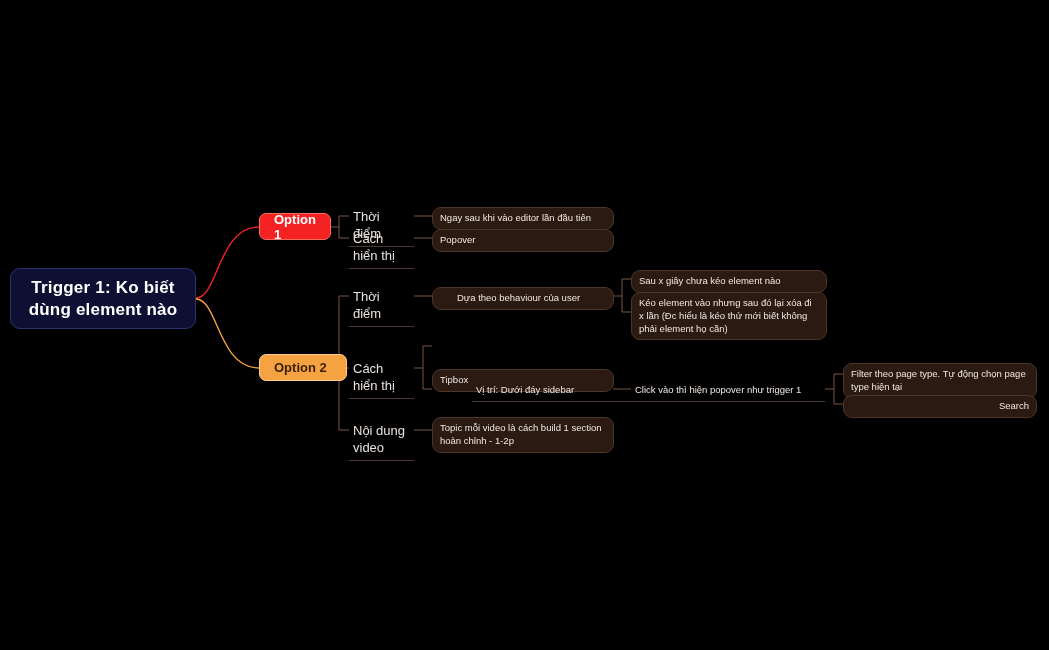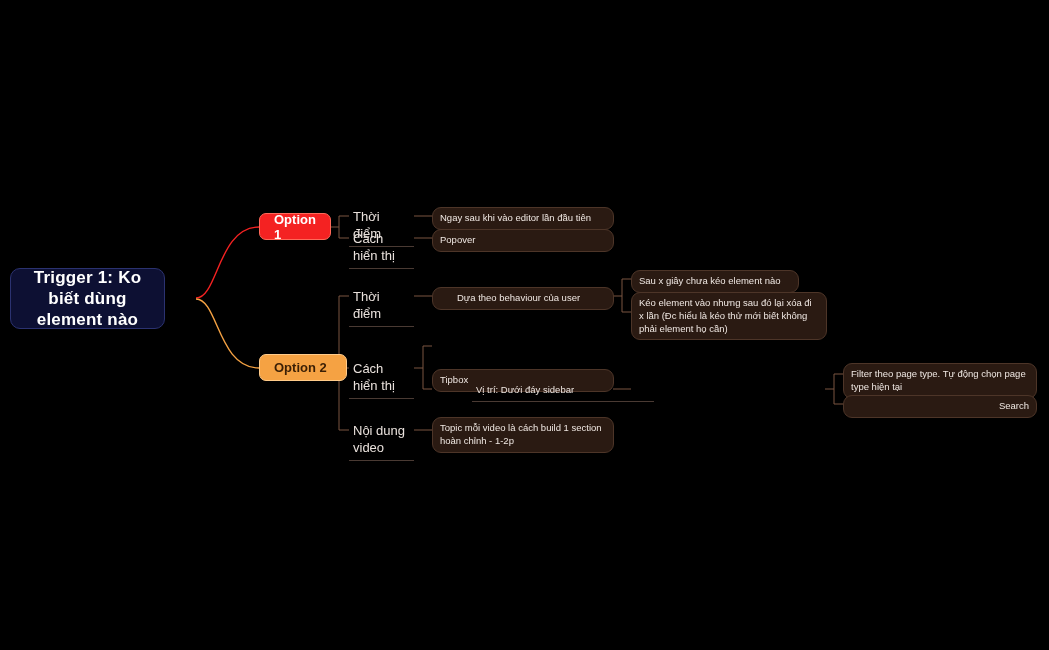--- a/index.html
+++ b/index.html
@@ -30,21 +30,21 @@
   }
   .node {
     position: absolute;
     box-sizing: border-box;
   }
 
   
   .root {
     left: 10px;
     top: 268px;
-    width: 155px;
+    width: 186px;
     height: 61px;
     background: #0d1033;
     border: 1px solid #2b3270;
     border-radius: 10px;
     display: flex;
     align-items: center;
     justify-content: center;
     text-align: center;
     padding: 6px 10px;
   }
@@ -192,33 +192,36 @@
   <div class="node lvl2 underlined" style="left:349px; top:359px; width:65px;">
     <span>Cách hiển thị</span>
   </div>
   <div class="node lvl2 underlined" style="left:349px; top:421px; width:65px;">
     <span>Nội dung video</span>
   </div>
 
   <div class="node leaf" style="left:432px; top:287px; width:182px;padding-left:24px;">
     <span>Dựa theo behaviour của user</span>
   </div>
-  <div class="node leaf" style="left:631px; top:270px; width:168px;">
+  <div class="node leaf" style="left:631px; top:270px; width:196px;">
     <span>Sau x giây chưa kéo element nào</span>
   </div>
   <div class="node leaf" style="left:631px; top:292px; width:196px;">
     <span>Kéo element vào nhưng sau đó lại xóa đi x lần (Đc hiểu là kéo thử mới biết không phải element họ cần)</span>
   </div>
 
   <div class="node leaf" style="left:432px; top:337px; width:182px;margin-top:32px;">
     <span>Tipbox</span>
   </div>
   <div class="node leaf underline-only" style="left:432px; top:380px; width:182px;margin-left:40px;">
     <span>Vị trí: Dưới đáy sidebar</span>
   </div>
+  <div class="node leaf underline-only" style="left:631px; top:380px; width:194px;">
+    <span>Click vào thì hiện popover như trigger 1</span>
+  </div>
   <div class="node leaf" style="left:843px; top:363px; width:194px;">
     <span>Filter theo page type. Tự động chọn page type hiện tại</span>
   </div>
   <div class="node leaf" style="left:843px; top:395px; width:194px;text-align:right;">
     <span>Search</span>
   </div>
 
   <div class="node leaf" style="left:432px; top:417px; width:182px;">
     <span>Topic mỗi video là cách build 1 section hoàn chỉnh - 1-2p</span>
   </div>

